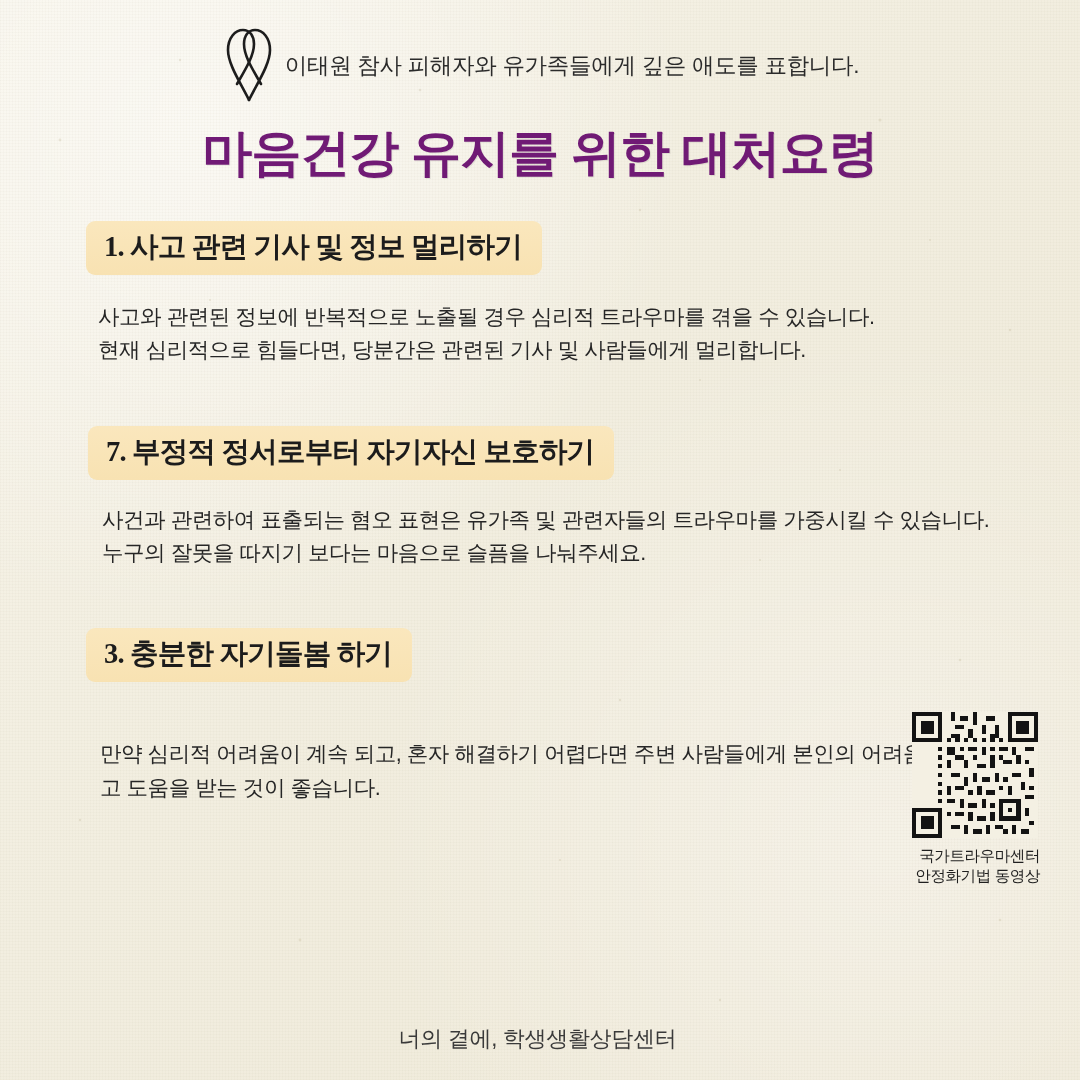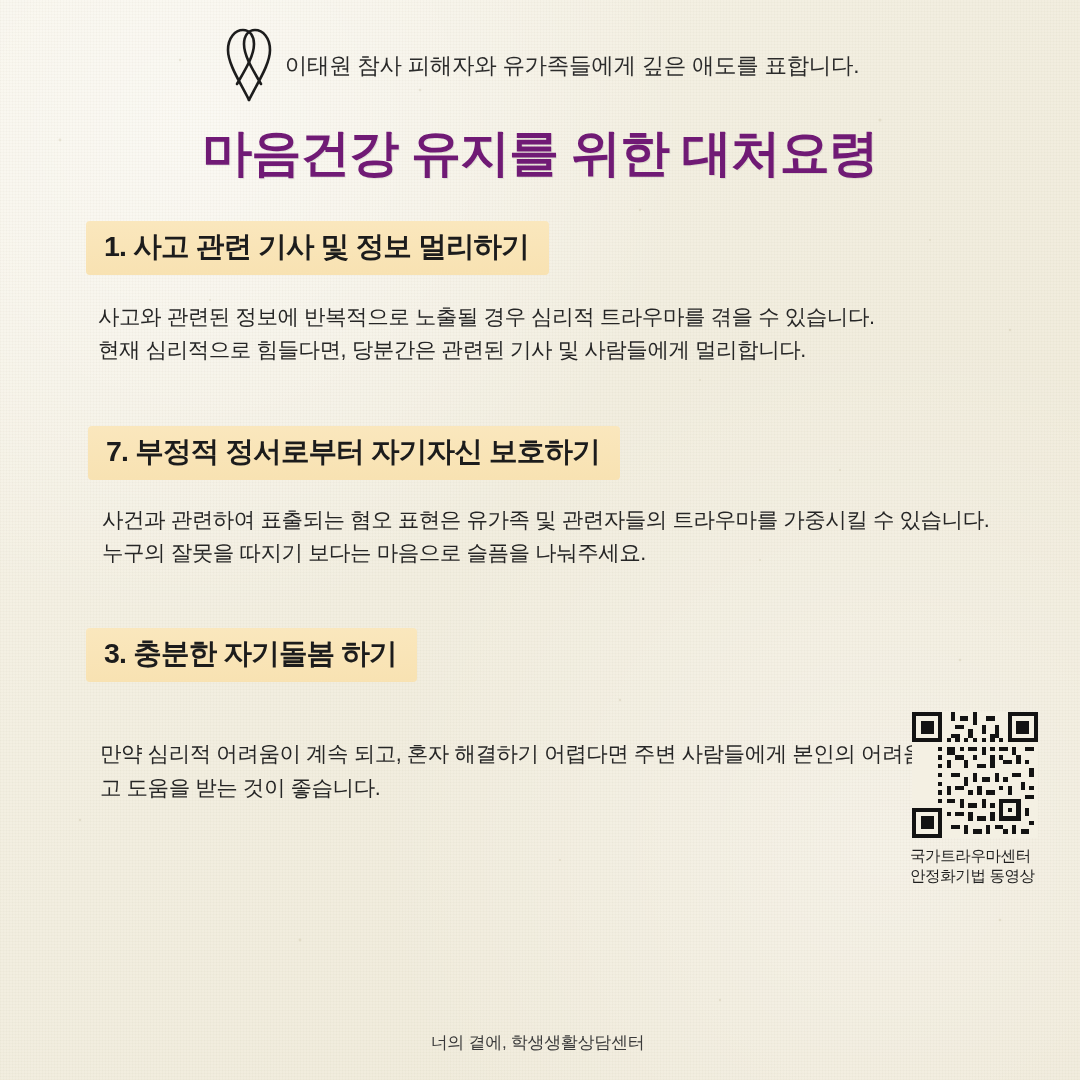--- a/index.html
+++ b/index.html
@@ -89,21 +89,22 @@
     position: relative;
   }
   .section-heading {
     display: inline-block;
     font-size: 28.5px;
     font-weight: 700;
     color: #1c1c1c;
     letter-spacing: -0.8px;
     padding: 7px 20px 9px 18px;
     background: linear-gradient(180deg, #fae7bd 0%, #f8e2b2 100%);
-    border-radius: 4px;
+    border-radius: 9px;
+    font-family: Liberation Serif, serif;
   }
   .section-body {
     font-size: 21.5px;
     line-height: 1.55;
     color: #262626;
     letter-spacing: -0.45px;
     margin: 22px 0 0 0;
     white-space: pre-line;
   }
 
@@ -118,21 +119,21 @@
 
   .s4 { margin-top: 56px; margin-left: 14px; }
   .s4 .section-body { margin-left: 14px; margin-top: 14px; }
 
   
   .qr-block {
     position: absolute;
     right: 40px;
     top: 712px;
     width: 130px;
-    text-align: left;
+    text-align: right;
     z-index: 4;
   }
   .qr-code {
     width: 126px;
     height: 126px;
     display: block;
     margin: 0 auto;
     image-rendering: pixelated;
   }
   .qr-caption {
@@ -144,21 +145,21 @@
     white-space: pre-line;
   }
 
   
   .footer {
     position: absolute;
     left: 0;
     right: 5px;
     bottom: 26px;
     text-align: center;
-    font-size: 17px;
+    font-size: 22px;
     color: #3a3a3a;
     letter-spacing: -0.3px;
   }
 </style>
 </head>
 <body>
 
 <div class="poster"></div>
 
 <svg class="speckles" width="1080" height="1080" viewBox="0 0 1080 1080" aria-hidden="true">

